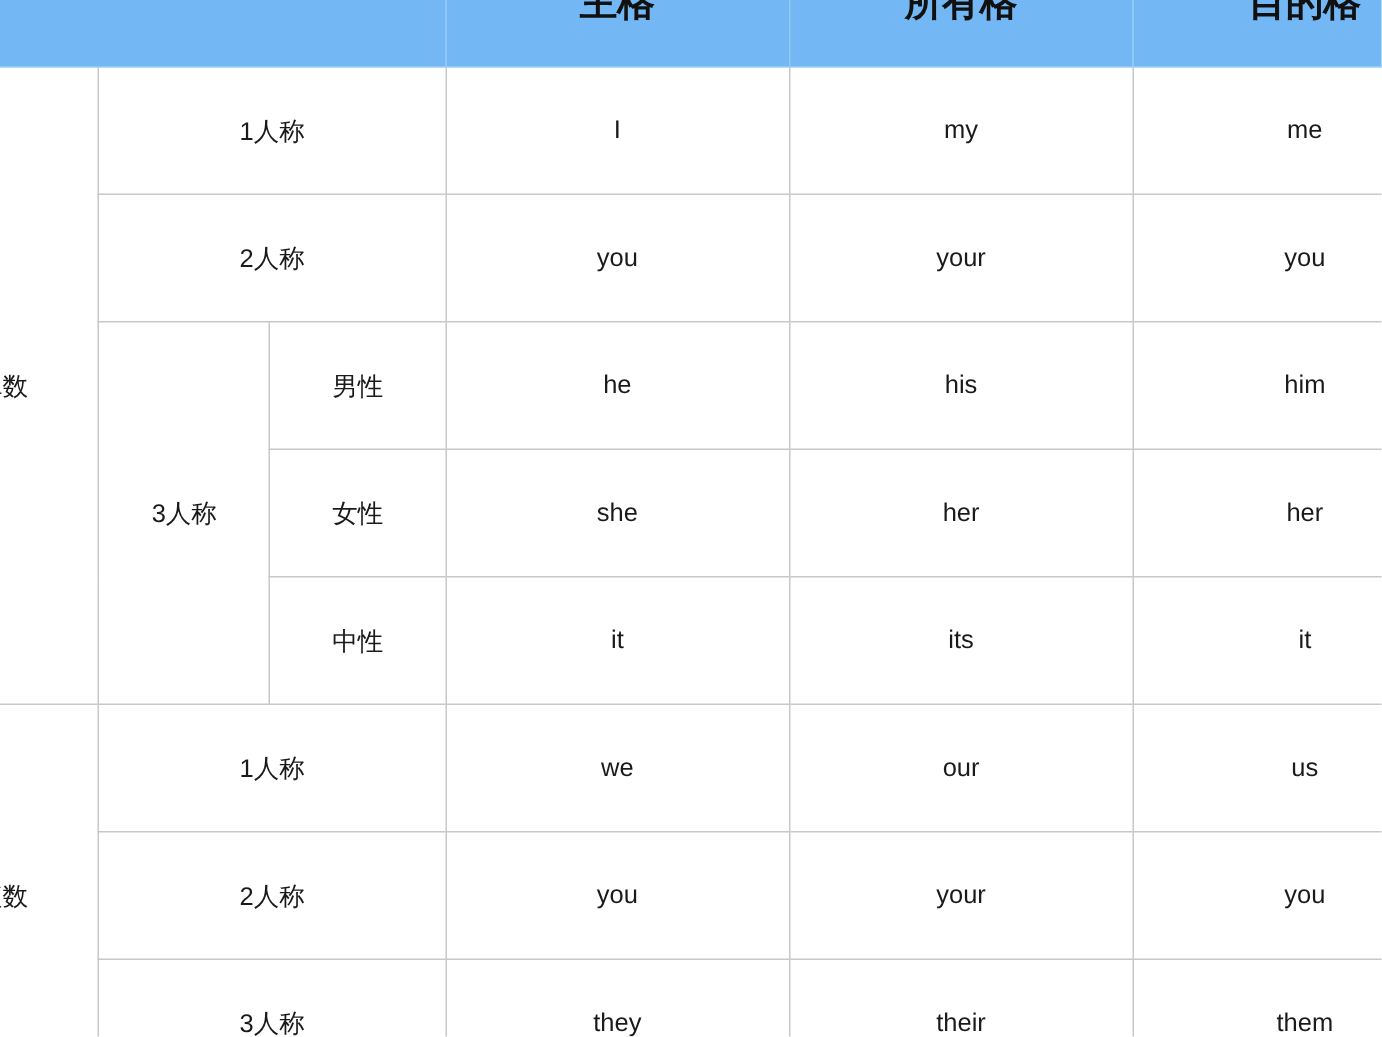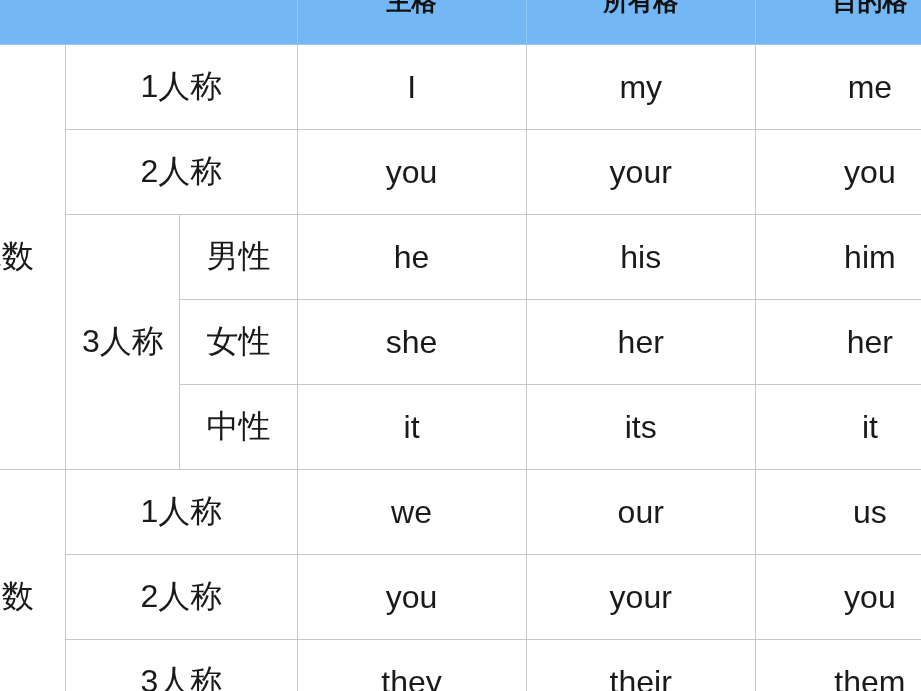--- a/index.html
+++ b/index.html
@@ -27,21 +27,21 @@
     position: absolute;
     left: -63px;
     top: -43px;
     width: 1048px;
   }
   table.pronoun-table td,
   table.pronoun-table th {
     border: 1px solid #c8c8c8;
     text-align: center;
     vertical-align: middle;
-    font-size: 32px;
+    font-size: 17px;
     color: #1a1a1a;
     font-weight: normal;
     padding: 0;
     height: 84px;
     background: #ffffff;
   }
   table.pronoun-table thead th {
     background: #73b8f4;
     color: #111111;
     font-weight: bold;

